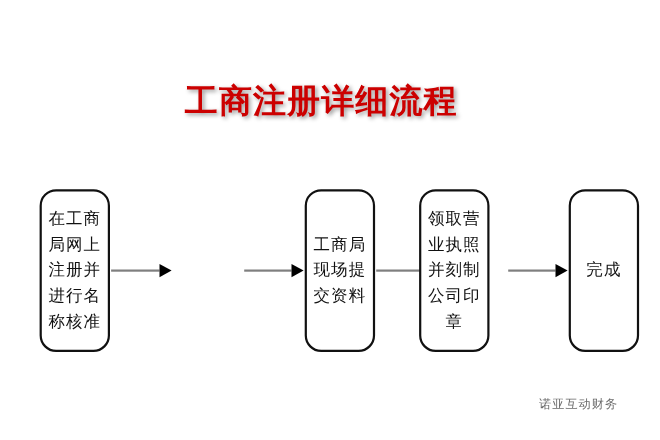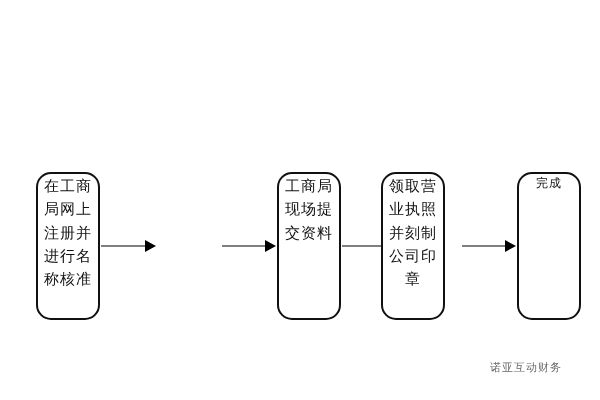--- a/index.html
+++ b/index.html
@@ -31,37 +31,38 @@
   .step {
     position: absolute;
     top: 172px;
     width: 64px;
     height: 148px;
     box-sizing: border-box;
     border: 2px solid #111111;
     border-radius: 15px;
     background: #ffffff;
     display: flex;
+    align-items: center;
     justify-content: center;
   }
   .step-text {
     display: block;
     white-space: pre-line;
     text-align: center;
     font-size: 15px;
     line-height: 1.55;
     letter-spacing: 1px;
     color: #111111;
   }
   .s1 { left: 36px; }
   .s2 { left: 157px; }
   .s3 { left: 277px; }
   .s4 { left: 381px; }
   .s5 { left: 517px; }
-  .s5 .step-text { font-size: 12px; }
+  .s5 .step-text { font-size: 15px; }
 
   .arrow {
     position: absolute;
     top: 240px;
     height: 12px;
     display: flex;
     align-items: center;
   }
   .a1 { left: 101px; width: 55px; }
   .a2 { left: 222px; width: 54px; }
@@ -87,20 +88,21 @@
     font-size: 11px;
     letter-spacing: 1px;
     color: #6b6b6b;
   }
 </style>
 </head>
 <body>
 
 <div class="canvas">
 
+  <h1 class="title">工商注册详细流程</h1>
 
   <div class="step s1">
     <span class="step-text">在工商
 局网上
 注册并
 进行名
 称核准</span>
   </div>
 
   <div class="arrow a1">

